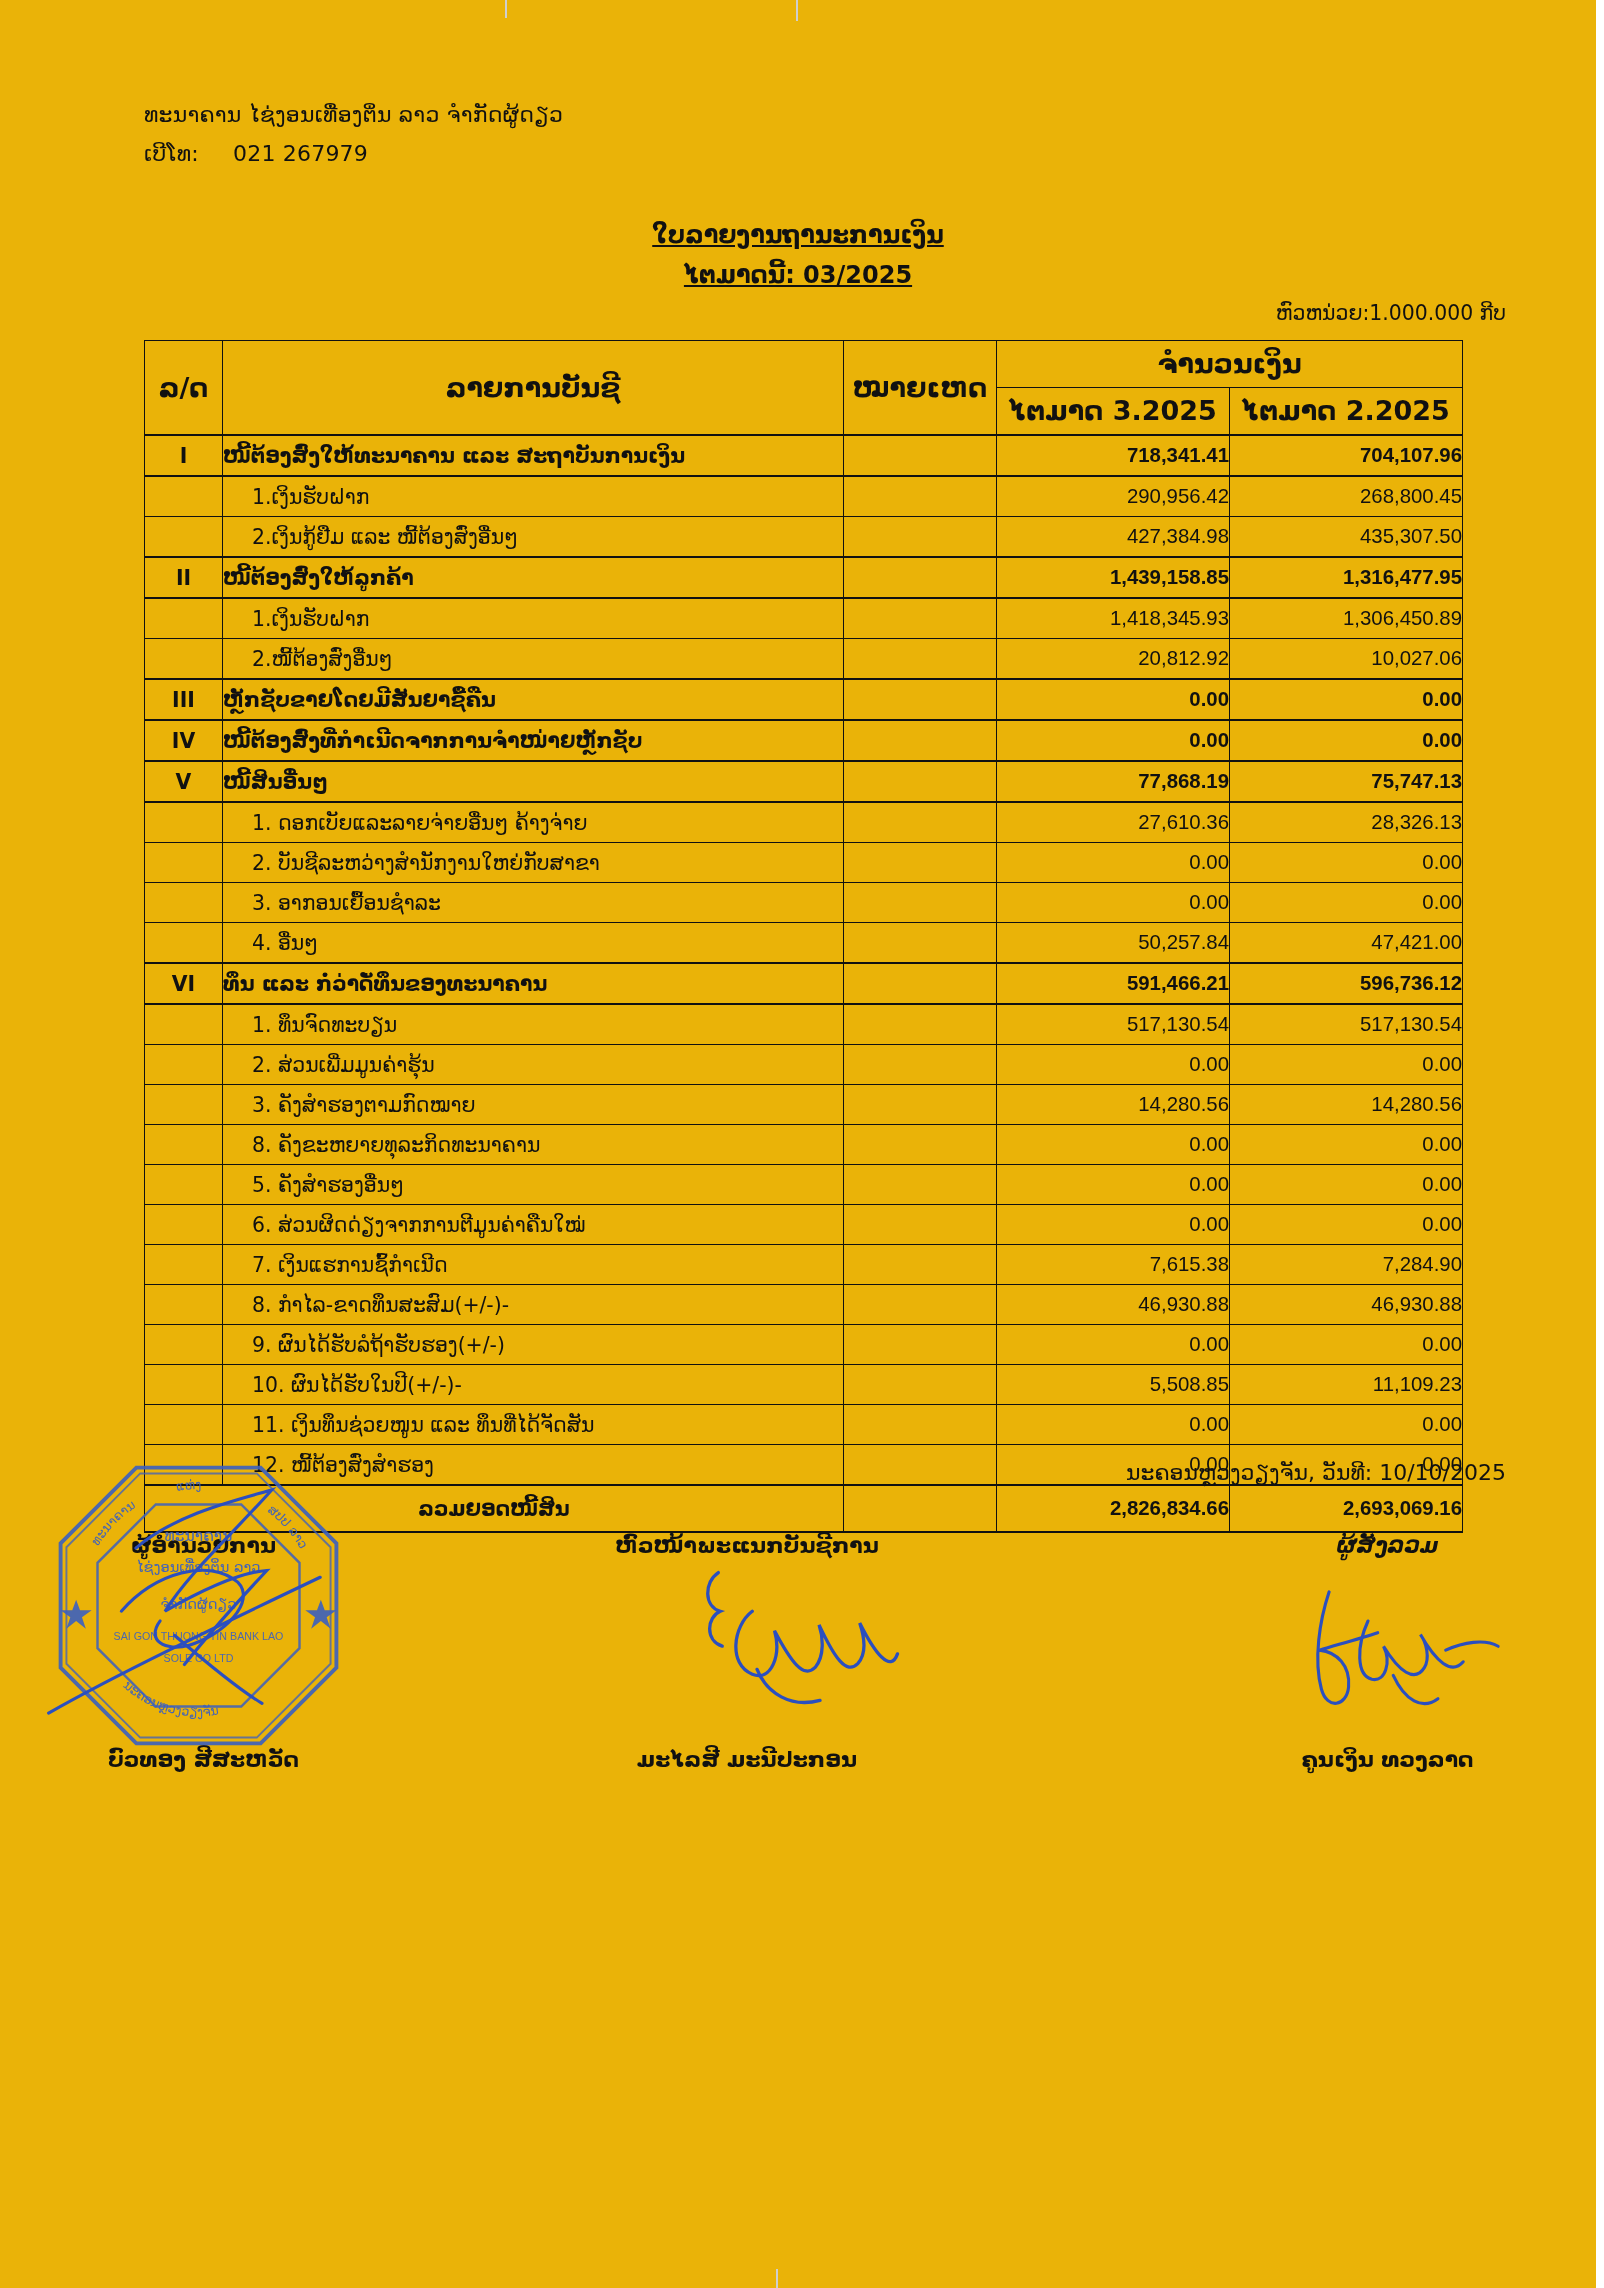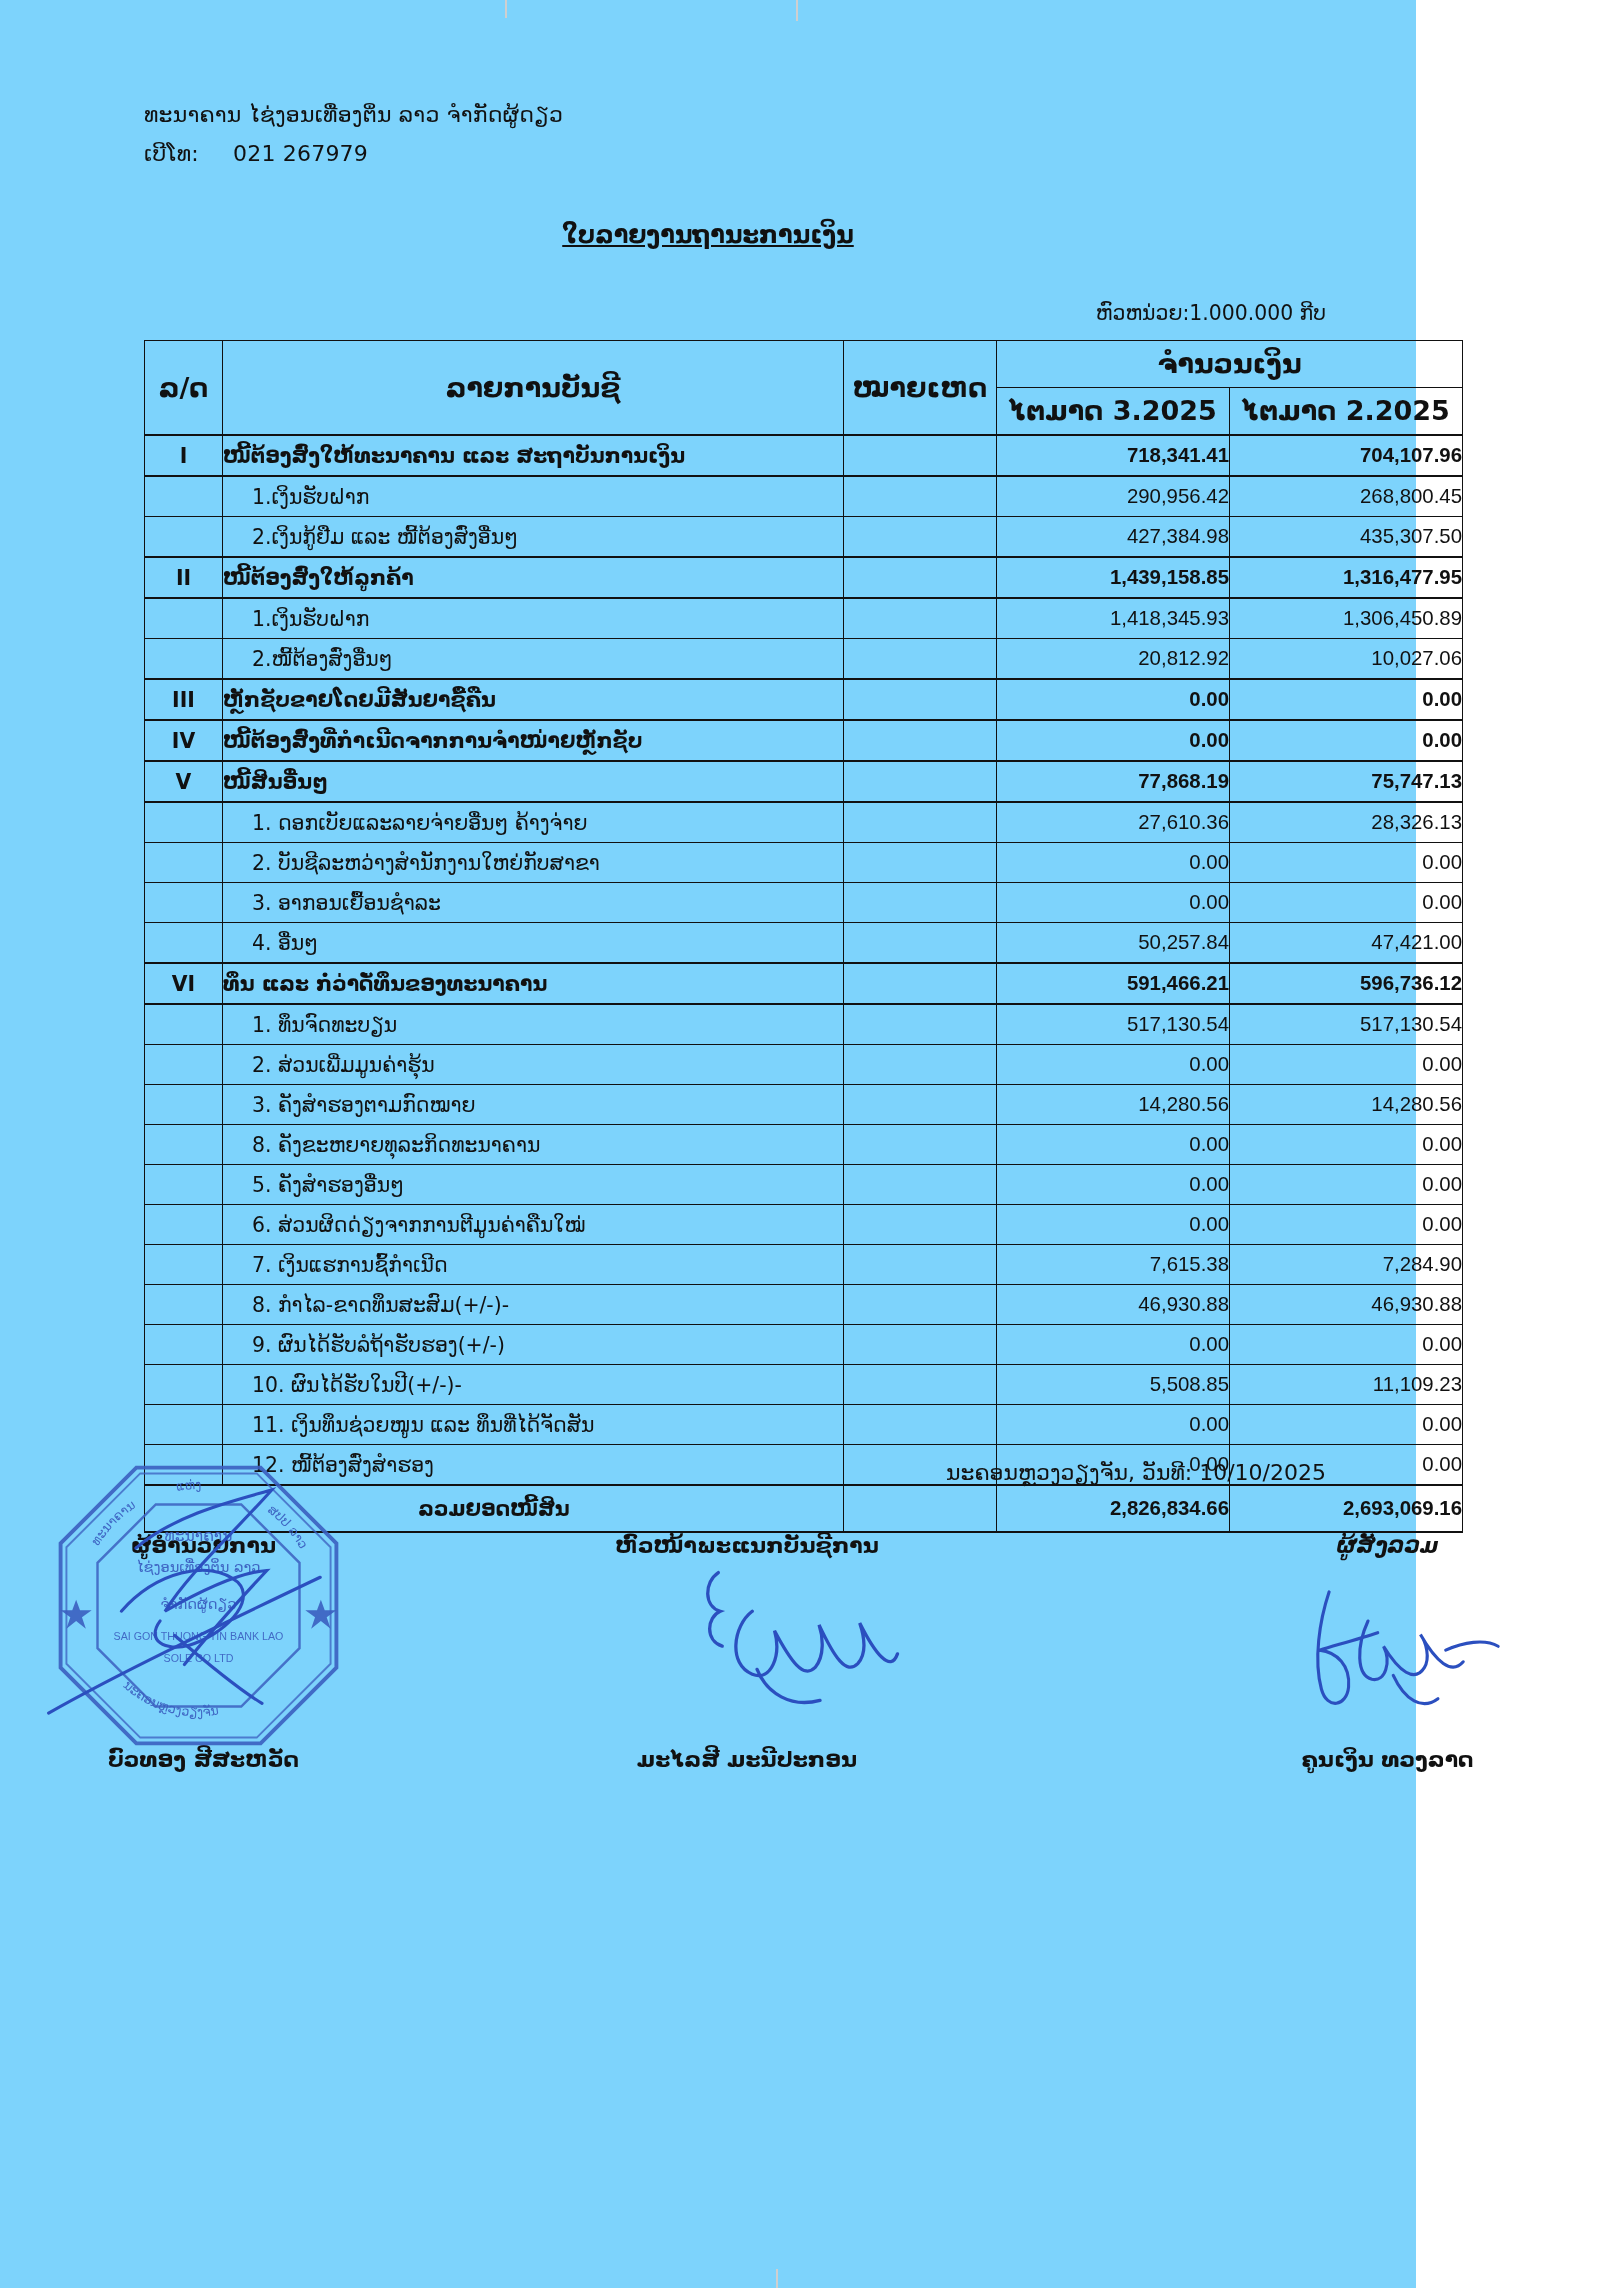--- a/index.html
+++ b/index.html
@@ -11,23 +11,23 @@
     width: 1604px;
     height: 2288px;
     font-family: "DejaVu Sans", "Liberation Sans", sans-serif;
     color: #111;
     position: relative;
     overflow: hidden;
   }
   .page {
     position: absolute;
     top: 0; left: 0;
-    width: 1416px;
+    width: 1596px;
     height: 2288px;
-    background: #7dd3fc;
+    background: #eab308;
   }
 
   
   .letterhead {
     position: absolute;
     left: 144px;
     top: 95px;
     font-size: 22px;
     line-height: 39px;
     letter-spacing: 0.2px;
@@ -174,20 +174,21 @@
 
   <div class="letterhead">
     <div class="lh-row">ທະນາຄານ ໄຊ່ງອນເທື່ອງຕິ່ນ ລາວ ຈໍາກັດຜູ້ດຽວ</div>
     <div class="lh-row">
       <span class="lh-label">ເບີໂທ:</span><span>021 267979</span>
     </div>
   </div>
 
   <div class="doc-title">
     <div>ໃບລາຍງານຖານະການເງິນ</div>
+    <div class="sub">ໄຕມາດນີ້: 03/2025</div>
   </div>
 
   <div class="unit-note">ຫົວຫນ່ວຍ:1.000.000 ກີບ</div>
 
   <table class="fin">
     <colgroup>
       <col class="c-no">
         <col class="c-desc">
         <col class="c-note">
         <col class="c-v1">

